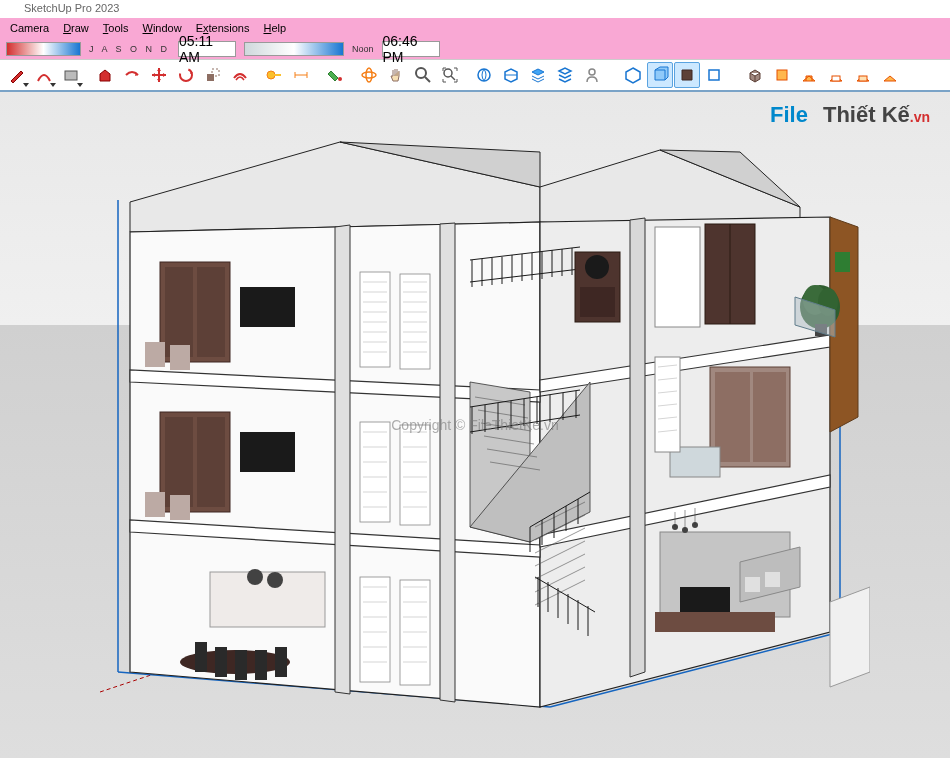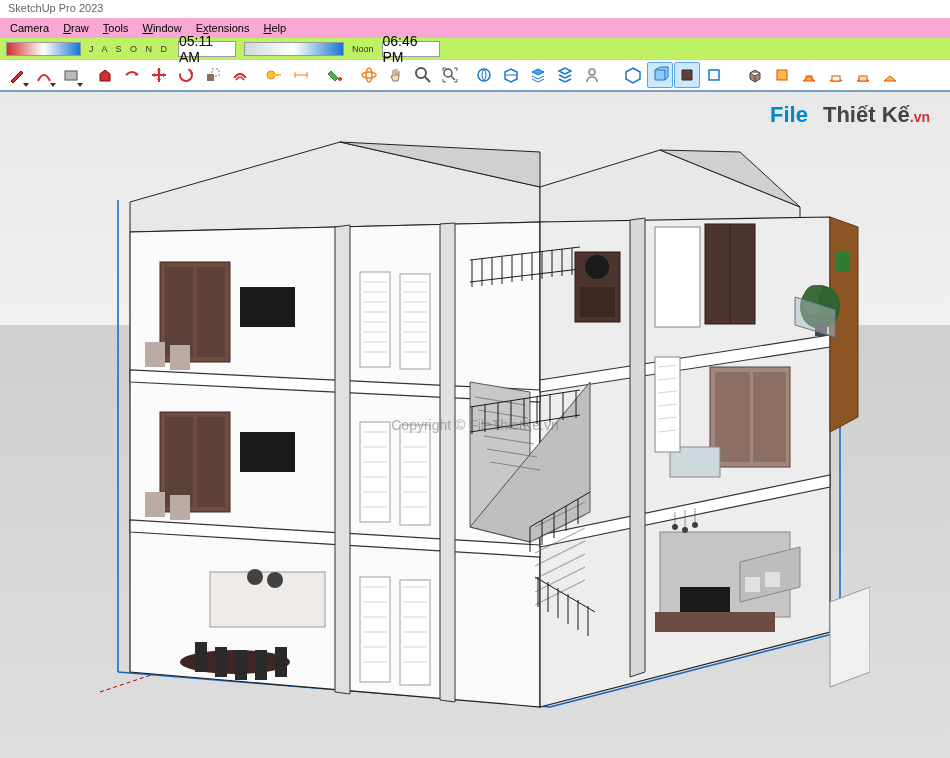--- a/index.html
+++ b/index.html
@@ -1,24 +1,24 @@
 <!DOCTYPE html>
 <html><head>
 <meta charset="utf-8">
 <style>
 * { margin: 0; padding: 0; box-sizing: border-box; font-family: Arial, sans-serif; }
 body { width: 950px; height: 758px; overflow: hidden; background: #fff; position: relative; }
 
-.title-bar { height: 18px; background: #fff; font-size: 11px; color: #666; padding: 2px 8px; overflow: hidden; }
+.title-bar { height: 18px; background: #fff; font-size: 11px; color: #666; padding: 2px 24px; overflow: hidden; }
 
 .menu-bar { height: 20px; background: #f9a8d4; font-size: 11px; display: flex; align-items: center; padding: 0 4px; gap: 2px; }
 .menu-item { padding: 2px 6px; cursor: pointer; }
 .menu-item u { text-decoration: underline; }
 
-.shadow-bar { height: 22px; background: #bef264; border-bottom: 1px solid #ccc; display: flex; align-items: center; padding: 0 6px; gap: 8px; }
+.shadow-bar { height: 22px; background: #f9a8d4; border-bottom: 1px solid #ccc; display: flex; align-items: center; padding: 0 6px; gap: 8px; }
 .gradient-box { width: 75px; height: 14px; background: linear-gradient(90deg, #d32f2f 0%, #fff 50%, #1976d2 100%); border: 1px solid #999; }
 .gradient-box2 { width: 100px; height: 14px; background: linear-gradient(90deg, #cfd8dc 0%, #fff 50%, #1976d2 100%); border: 1px solid #999; }
 .month-letters { font-size: 9px; letter-spacing: 3px; color: #333; }
 .time-box { width: 58px; height: 16px; border: 1px solid #999; font-size: 14px; display: flex; align-items: center; justify-content: center; background: #fff; }
 .noon-label { font-size: 9px; color: #333; }
 
 .toolbar { height: 32px; background: #fff; border-bottom: 2px solid #7aa3c7; display: flex; align-items: center; padding: 0 4px; gap: 1px; }
 .tool-btn { width: 26px; height: 26px; display: flex; align-items: center; justify-content: center; cursor: pointer; border-radius: 2px; position: relative; }
 .tool-btn.active { background: #cce8ff; border: 1px solid #5aa3e0; }
 .tool-sep { width: 6px; }

